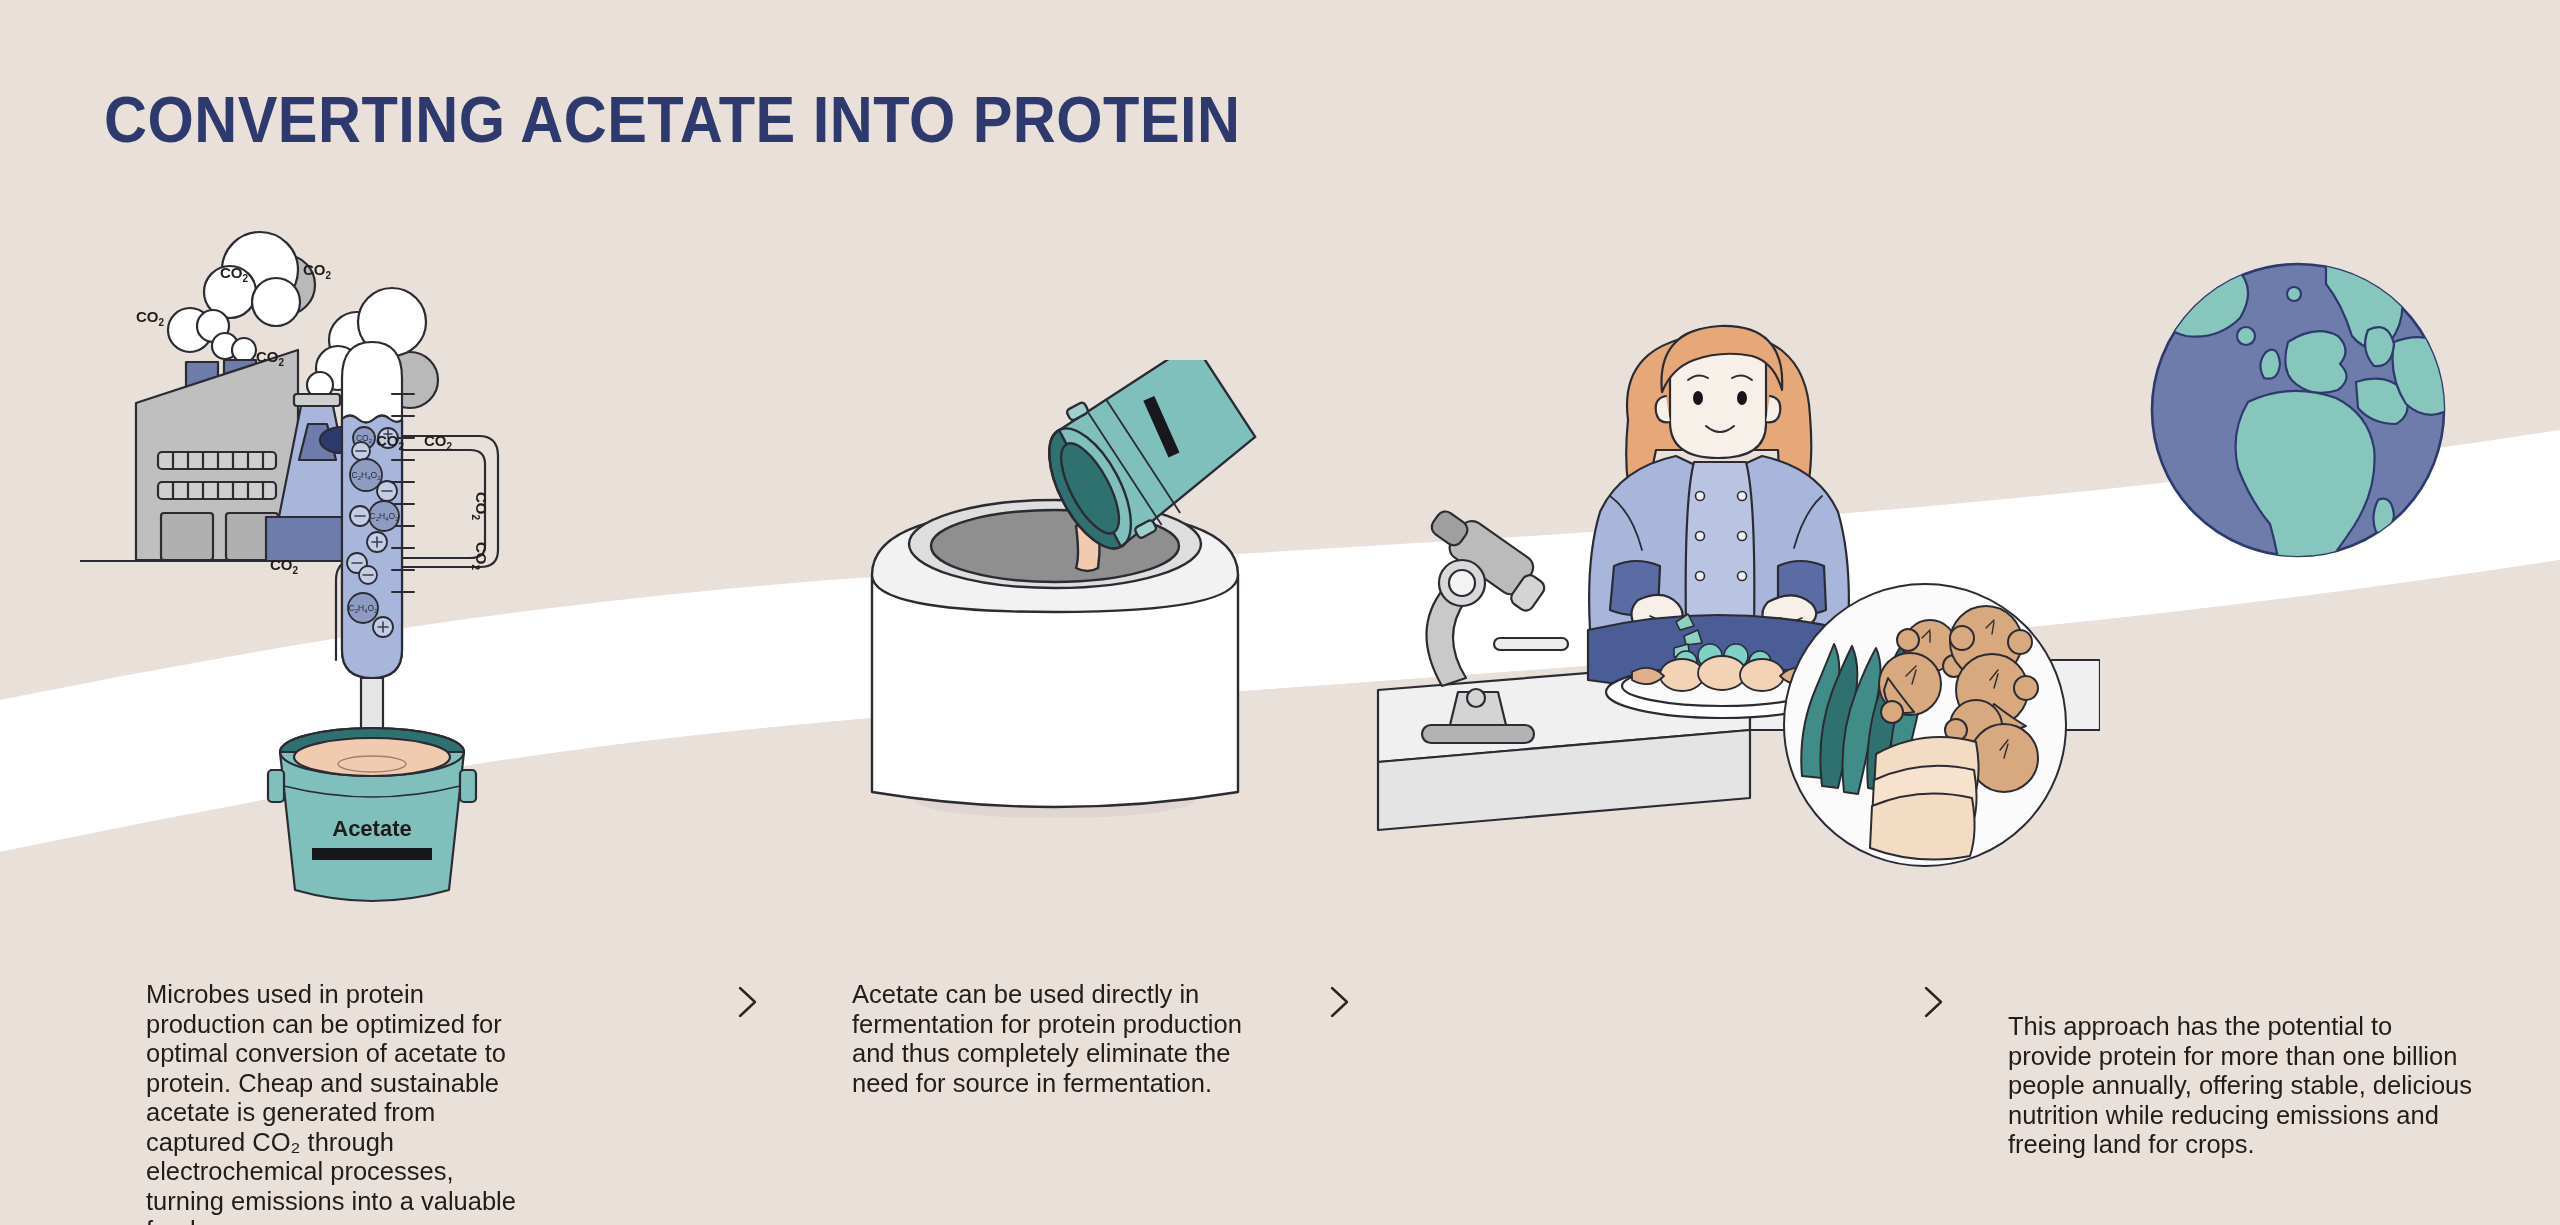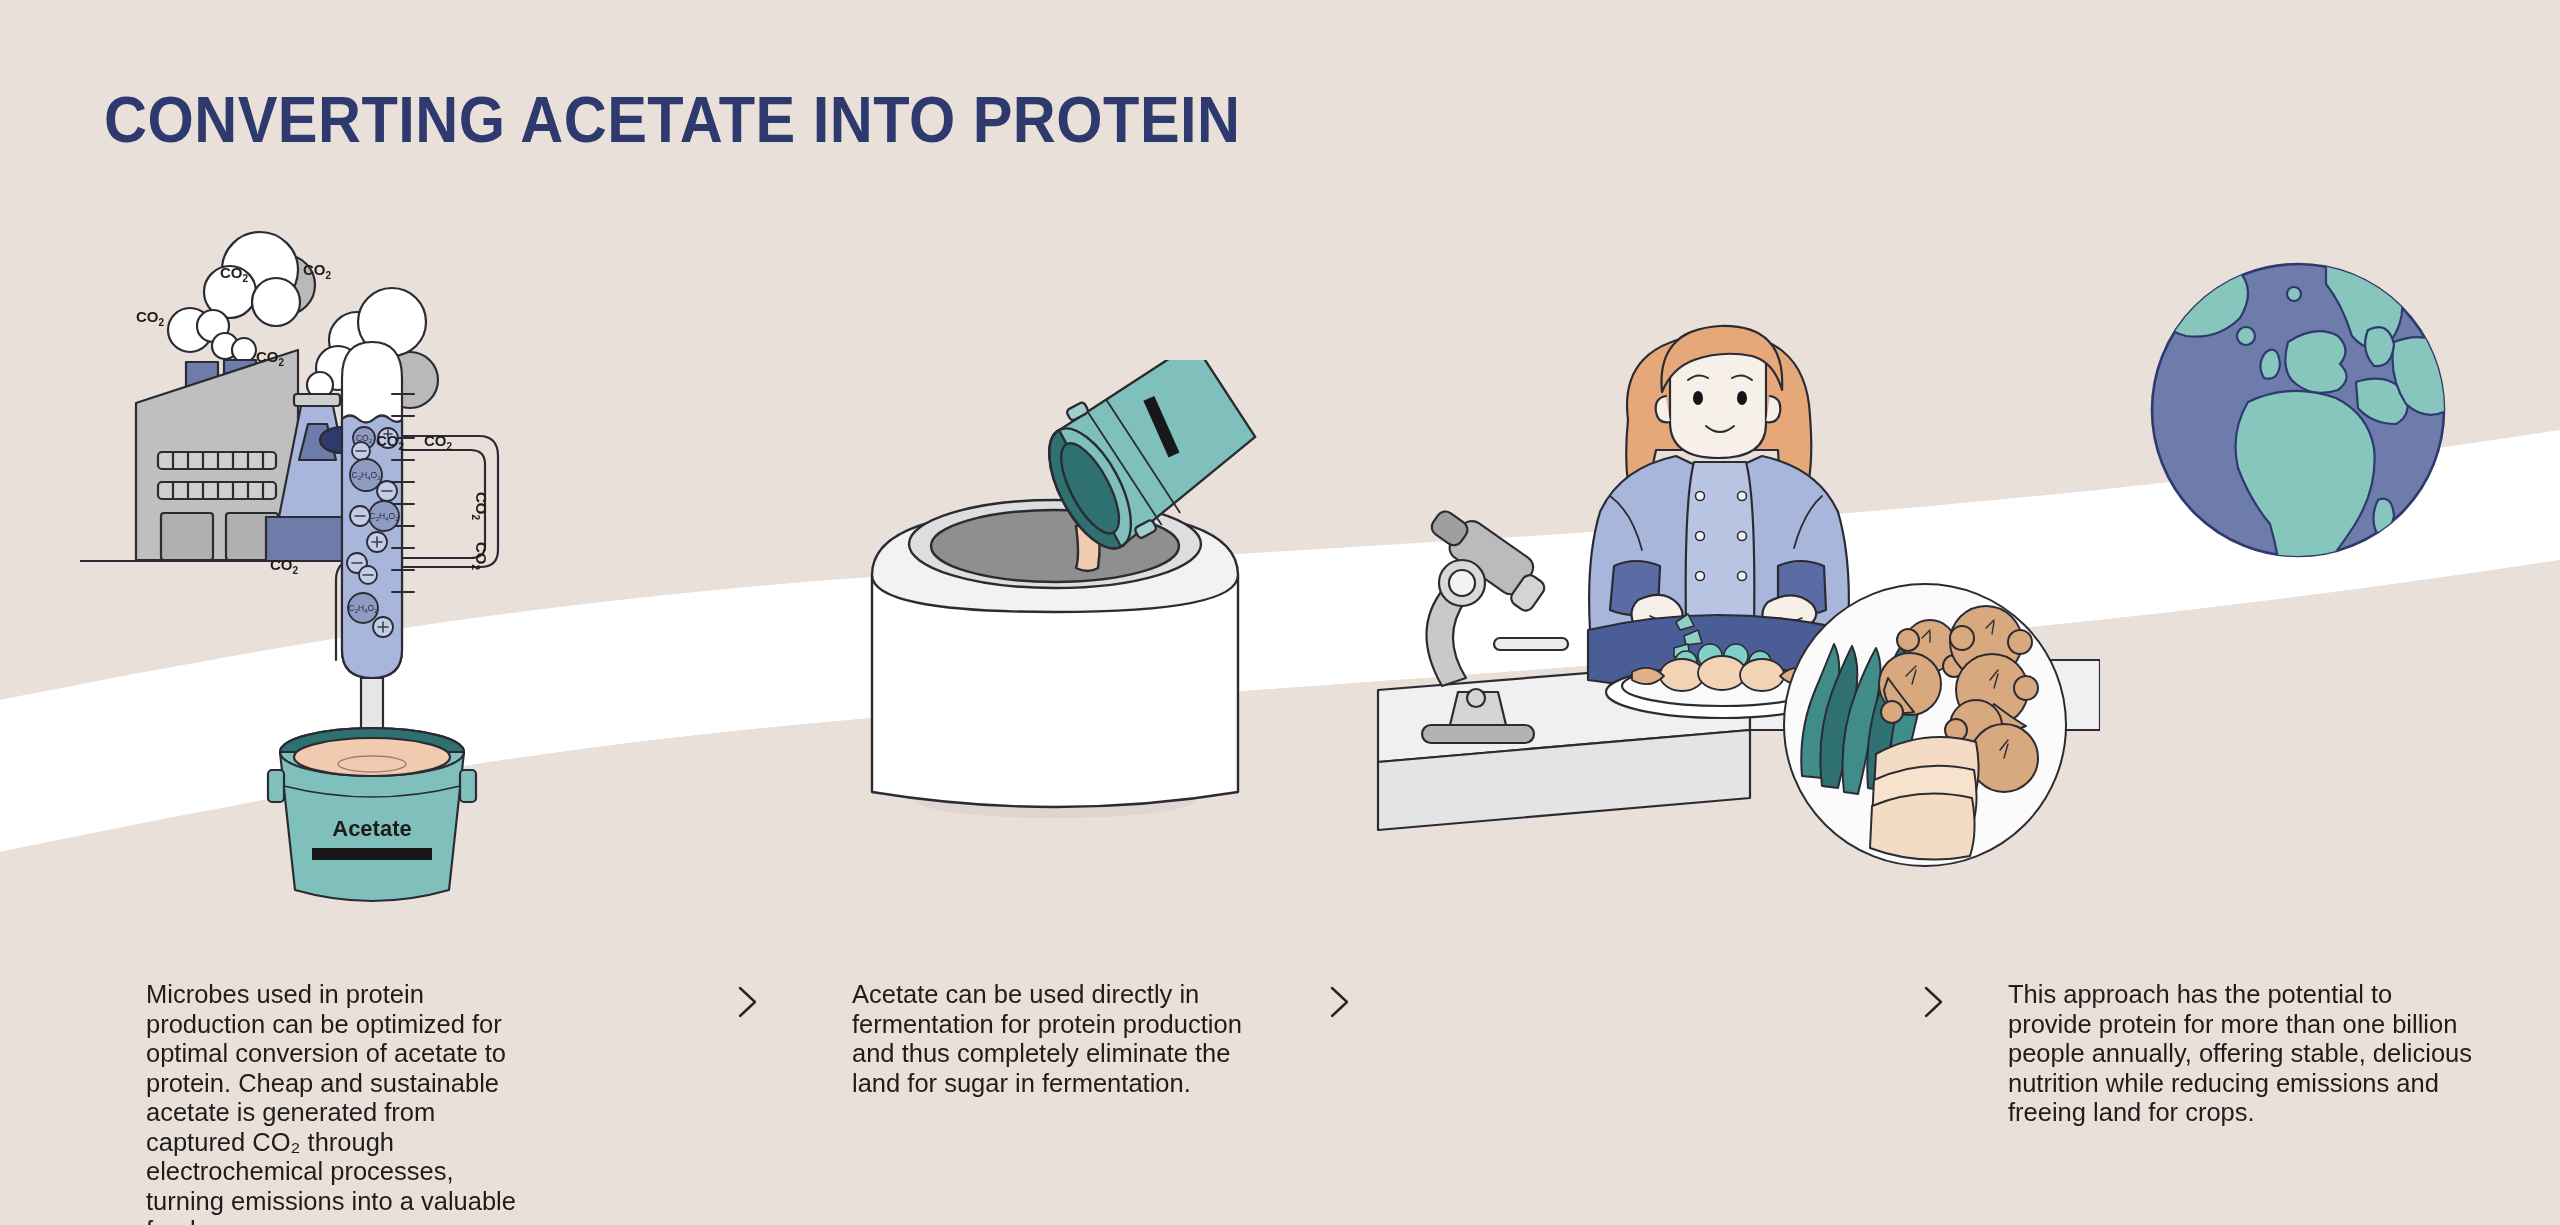--- a/index.html
+++ b/index.html
@@ -26,21 +26,21 @@
   
   #captions{position:absolute;left:0;top:980px;width:2560px;height:230px;z-index:6;}
   .cap{
     position:absolute;top:0;
     color:#201c1a;font-size:25.5px;line-height:29.5px;
     font-family:"Liberation Sans",sans-serif;
   }
   .cap-0{left:146px;width:375px;}
   .cap-1{left:852px;width:395px;}
   .cap-2{left:1432px;width:480px;}
-  .cap-3{left:2008px;width:470px;}
+  .cap-3{left:2008px;width:470px;margin-top:32px;}
 
   .chev{position:absolute;top:0;width:34px;height:44px;}
   .chev-0{left:730px;}
   .chev-1{left:1322px;}
   .chev-2{left:1916px;}
 </style>
 </head>
 <body>
 
 <div id="stage">
@@ -415,21 +415,21 @@
 
       <path d="M-40,190 Q-6,176 14,204 Q26,240 10,276 Q-10,304 -30,292
                Q-42,252 -40,190 Z"></path>
 
       <path d="M248,268 Q262,262 264,284 Q260,304 246,300 Q240,284 248,268 Z"></path>
     </g>
   </svg>
 
   <div id="captions">
     <div class="cap cap-0">Microbes used in protein production can be optimized for optimal conversion of acetate to protein. Cheap and sustainable acetate is generated from captured CO₂ through electrochemical processes, turning emissions into a valuable food resource.</div>
-    <div class="cap cap-1">Acetate can be used directly in fermentation for protein production and thus completely eliminate the land for sugar in fermentation.</div>
+    <div class="cap cap-1">Acetate can be used directly in fermentation for protein production and thus completely eliminate the need for source in fermentation.</div>
     <div class="cap cap-3">This approach has the potential to provide protein for more than one billion people annually, offering stable, delicious nutrition while reducing emissions and freeing land for crops.</div>
 
     <svg class="chev chev-0" viewBox="0 0 34 44">
       <path d="M10,8 L25,22 L10,36" fill="none" stroke="#2b2420" stroke-width="2.4" stroke-linecap="round" stroke-linejoin="round"></path>
     </svg>
     <svg class="chev chev-1" viewBox="0 0 34 44">
       <path d="M10,8 L25,22 L10,36" fill="none" stroke="#2b2420" stroke-width="2.4" stroke-linecap="round" stroke-linejoin="round"></path>
     </svg>
     <svg class="chev chev-2" viewBox="0 0 34 44">
       <path d="M10,8 L25,22 L10,36" fill="none" stroke="#2b2420" stroke-width="2.4" stroke-linecap="round" stroke-linejoin="round"></path>

